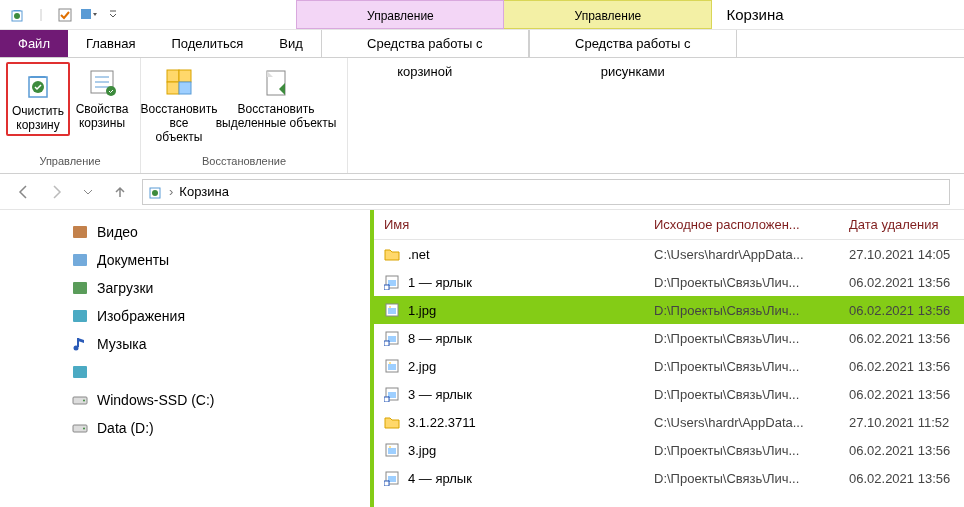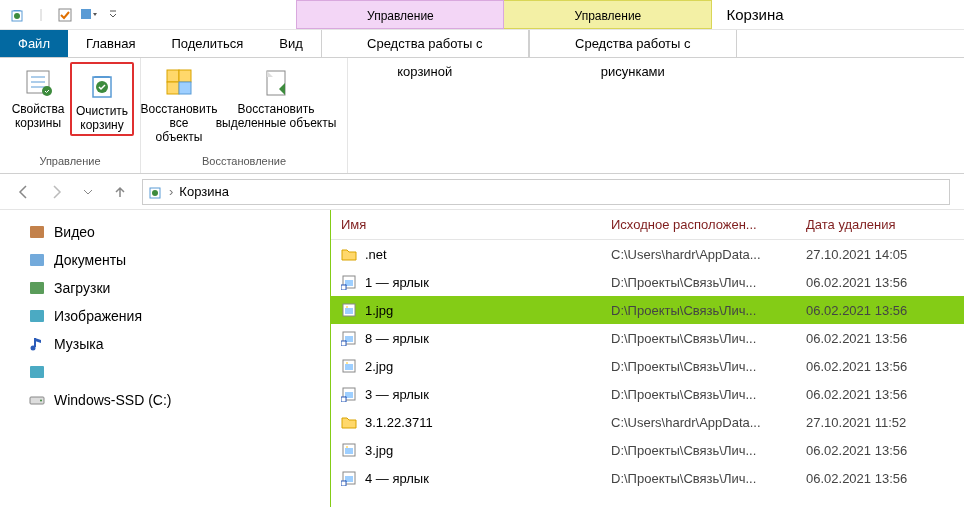--- a/index.html
+++ b/index.html
@@ -11,42 +11,42 @@
 .qat-icon { width: 18px; height: 18px; display: flex; align-items: center; justify-content: center; }
 .titlebar-fill { flex: 1; display: flex; }
 .context-tab-header { width: 208px; text-align: center; font-size: 12px; line-height: 30px; }
 .context-tab-header.purple { background: #f3d6f6; border: 1px solid #d9a8de; }
 .context-tab-header.yellow { background: #f3f0a5; border: 1px solid #d9d657; border-left: none; }
 .title-text { padding: 0 14px; font-size: 15px; line-height: 30px; }
 
 
 .tabs { height: 28px; display: flex; border-bottom: 1px solid #d0d0d0; }
 .tab { padding: 0 18px; line-height: 28px; font-size: 13px; cursor: pointer; }
-.tab.file { background: #0369a1; color: #fff; }
+.tab.file { background: #701a75; color: #fff; }
 .tab.context { width: 208px; text-align: center; border-left: 1px solid #d0d0d0; border-right: 1px solid #d0d0d0; }
 
 
 .ribbon { height: 116px; display: flex; border-bottom: 1px solid #d0d0d0; background: #fff; }
 .ribbon-group { display: flex; flex-direction: column; border-right: 1px solid #e5e5e5; }
 .ribbon-group-buttons { flex: 1; display: flex; align-items: flex-start; padding: 4px 6px; }
 .ribbon-group-label { height: 18px; text-align: center; font-size: 11px; color: #555; }
 .ribbon-btn { display: flex; flex-direction: column; align-items: center; justify-content: flex-start; width: 64px; padding: 2px 2px; cursor: pointer; text-align: center; line-height: 14px; font-size: 12px; }
 .ribbon-btn.wide { width: 130px; }
 .ribbon-btn .icon { height: 36px; display: flex; align-items: center; justify-content: center; margin-bottom: 2px; }
 .ribbon-btn.highlighted { border: 2px solid #e03030; border-radius: 2px; }
 
 
 .addressbar { height: 36px; display: flex; align-items: center; gap: 12px; padding: 0 14px; border-bottom: 1px solid #e5e5e5; }
 .nav-arrow { width: 20px; height: 20px; display: flex; align-items: center; justify-content: center; color: #888; cursor: pointer; }
 .addr-box { flex: 1; display: flex; align-items: center; height: 26px; border: 1px solid #ccc; padding: 0 4px; gap: 6px; }
 .addr-sep { color: #777; }
 
 
 .content { display: flex; height: calc(507px - 30px - 28px - 116px - 36px); }
-.nav-pane { width: 331px; border-right: 1px solid #84cc16; overflow: hidden; padding-top: 8px; }
+.nav-pane { width: 331px; border-right: 4px solid #84cc16; overflow: hidden; padding-top: 8px; margin-left: 43px; }
 .nav-item { display: flex; align-items: center; gap: 8px; height: 28px; padding-left: 28px; cursor: pointer; }
 .nav-item .folder-icon { width: 18px; height: 18px; display: flex; align-items: center; justify-content: center; }
 .nav-item span.label { font-size: 14px; }
 
 .file-pane { flex: 1; display: flex; flex-direction: column; }
 .col-headers { height: 30px; display: flex; align-items: center; border-bottom: 1px solid #e5e5e5; font-size: 13px; color: #7f1d1d; }
 .col-headers .col { padding: 0 10px; }
 .col.name { flex: 0 0 270px; }
 .col.loc { flex: 0 0 195px; }
 .col.date { flex: 1; }
@@ -110,45 +110,45 @@
   <div class="tab">Главная</div>
   <div class="tab">Поделиться</div>
   <div class="tab">Вид</div>
   <div class="tab context">Средства работы с корзиной</div>
   <div class="tab context">Средства работы с рисунками</div>
 </div>
 
 <div class="ribbon" id="ribbon">
     <div class="ribbon-group">
       <div class="ribbon-group-buttons">
+        <div class="ribbon-btn highlighted">
+          <div class="icon">
+            <svg width="34" height="34" viewBox="0 0 34 34">
+              <rect x="8" y="10" width="18" height="20" fill="#fff" stroke="#5a9bd5" stroke-width="1.5"></rect>
+              <path d="M10 9h14l2 2H8z" fill="#5a9bd5"></path>
+              <circle cx="17" cy="20" r="6" fill="#3d8b3d"></circle>
+              <path d="M14 20l2 2 4-4" stroke="#fff" stroke-width="1.5" fill="none"></path>
+            </svg>
+          </div>
+          <span>Очистить</span>
+          <span>корзину</span>
+        </div>
         <div class="ribbon-btn">
           <div class="icon">
             <svg width="34" height="34" viewBox="0 0 34 34">
               <rect x="6" y="6" width="22" height="22" fill="#fff" stroke="#888"></rect>
               <line x1="10" y1="12" x2="24" y2="12" stroke="#5a9bd5"></line>
               <line x1="10" y1="17" x2="24" y2="17" stroke="#5a9bd5"></line>
               <line x1="10" y1="22" x2="24" y2="22" stroke="#5a9bd5"></line>
               <circle cx="26" cy="26" r="5" fill="#3d8b3d"></circle>
               <path d="M24 26l1.5 1.5L28 25" stroke="#fff" fill="none"></path>
             </svg>
           </div>
           <span>Свойства</span>
           <span>корзины</span>
-        </div>
-        <div class="ribbon-btn highlighted">
-          <div class="icon">
-            <svg width="34" height="34" viewBox="0 0 34 34">
-              <rect x="8" y="10" width="18" height="20" fill="#fff" stroke="#5a9bd5" stroke-width="1.5"></rect>
-              <path d="M10 9h14l2 2H8z" fill="#5a9bd5"></path>
-              <circle cx="17" cy="20" r="6" fill="#3d8b3d"></circle>
-              <path d="M14 20l2 2 4-4" stroke="#fff" stroke-width="1.5" fill="none"></path>
-            </svg>
-          </div>
-          <span>Очистить</span>
-          <span>корзину</span>
         </div>
       </div>
       <div class="ribbon-group-label">Управление</div>
     </div>
     <div class="ribbon-group">
       <div class="ribbon-group-buttons">
         <div class="ribbon-btn">
           <div class="icon">
             <svg width="34" height="34" viewBox="0 0 34 34">
               <rect x="5" y="5" width="12" height="12" fill="#ffd86b" stroke="#d9a300"></rect>
@@ -262,20 +262,29 @@
       </div>
       <div class="nav-item">
         <span class="folder-icon">
           <svg width="18" height="18" viewBox="0 0 18 18">
             <rect x="2" y="6" width="14" height="7" rx="1" fill="#ddd" stroke="#888"></rect>
             <circle cx="13" cy="9.5" r="1" fill="#3d8b3d"></circle>
           </svg>
         </span>
         <span class="label">Windows-SSD (C:)</span>
       </div>
+      <div class="nav-item">
+        <span class="folder-icon">
+          <svg width="18" height="18" viewBox="0 0 18 18">
+            <rect x="2" y="6" width="14" height="7" rx="1" fill="#ddd" stroke="#888"></rect>
+            <circle cx="13" cy="9.5" r="1" fill="#3d8b3d"></circle>
+          </svg>
+        </span>
+        <span class="label">Data (D:)</span>
+      </div>
     </div>
   <div class="file-pane">
     <div class="col-headers">
       <div class="col name">Имя</div>
       <div class="col loc">Исходное расположен...</div>
       <div class="col date">Дата удаления</div>
     </div>
     <div class="file-rows" id="file-rows">
         <div class="file-row">
           <div class="col name">

